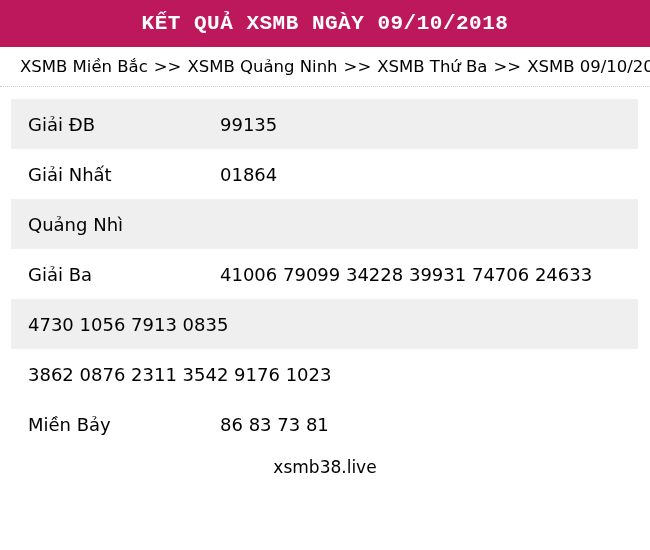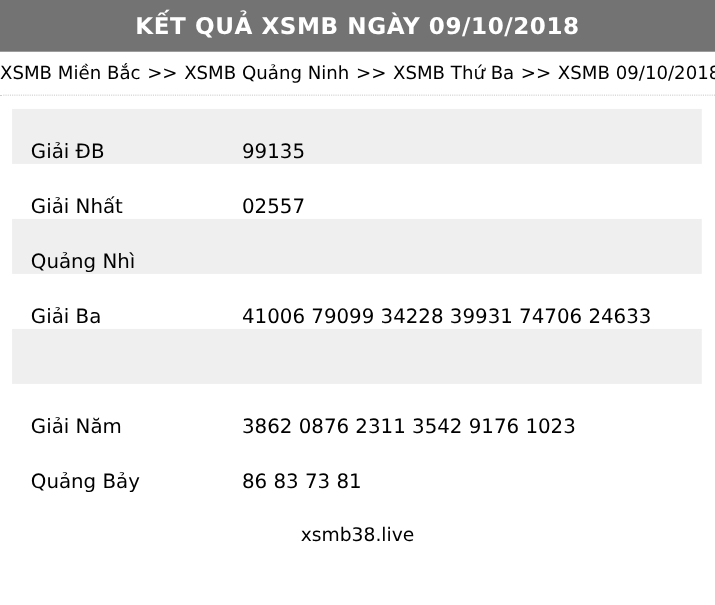--- a/index.html
+++ b/index.html
@@ -5,68 +5,68 @@
   * { margin: 0; padding: 0; box-sizing: border-box; }
   html, body {
     width: 650px; height: 550px;
     background: #ffffff;
     font-family: "DejaVu Sans", "Liberation Sans", sans-serif;
     color: #000;
     overflow: hidden;
   }
   .header {
     width: 650px; height: 47px;
-    background: #737373;
-    display: flex; align-items: center; justify-content: center;
+    background: #be185d;
+    display: flex; align-items: center; justify-content: center; font-family: Liberation Mono, monospace;
   }
   .header h1 {
     color: #ffffff;
     font-size: 21px;
     font-weight: bold;
     letter-spacing: 0.5px;
     white-space: nowrap;
   }
   .breadcrumb {
     height: 40px;
     margin: 0 0 0 0;
-    padding: 0 0;
+    padding: 0 20px;
     display: flex; align-items: center;
     font-size: 16.5px;
     border-bottom: 1px dotted #cccccc;
     white-space: nowrap;
   }
   .breadcrumb a {
     color: #000;
     text-decoration: none;
     cursor: pointer;
   }
   .breadcrumb .sep {
     margin: 0 6px;
     color: #000;
   }
   .results {
     margin: 12px 12px 0 11px;
   }
   .row {
     height: 50px;
     display: flex;
-    align-items: flex-end;
+    align-items: center;
     padding-left: 17px;
     font-size: 18px;
   }
   .row.alt { background: #efefef; }
   .row .label {
     width: 192px;
     flex: 0 0 192px;
   }
   .row .value {
     white-space: nowrap;
   }
   .footer {
-    margin-top: 28px;
+    margin-top: 8px;
     text-align: center;
     font-size: 17px;
   }
   .footer a { color: #000; text-decoration: none; cursor: pointer; }
 </style>
 </head>
 <body>
 
 <div class="header">
   <h1>KẾT QUẢ XSMB NGÀY 09/10/2018</h1>
@@ -82,36 +82,36 @@
   <a>XSMB 09/10/2018</a>
 </div>
 
 <div class="results">
   <div class="row alt">
     <span class="label">Giải ĐB</span>
     <span class="value">99135</span>
   </div>
   <div class="row">
     <span class="label">Giải Nhất</span>
-    <span class="value">02557</span>
+    <span class="value">01864</span>
   </div>
   <div class="row alt">
     <span class="label">Quảng Nhì</span>
   </div>
   <div class="row">
     <span class="label">Giải Ba</span>
     <span class="value">41006 79099 34228 39931 74706 24633</span>
   </div>
   <div class="row alt">
+    <span class="value">4730 1056 7913 0835</span>
   </div>
   <div class="row">
-    <span class="label">Giải Năm</span>
     <span class="value">3862 0876 2311 3542 9176 1023</span>
   </div>
   <div class="row">
-    <span class="label">Quảng Bảy</span>
+    <span class="label">Miền Bảy</span>
     <span class="value">86 83 73 81</span>
   </div>
 </div>
 
 <div class="footer">
   <a>xsmb38.live</a>
 </div>
 
 </body></html>

